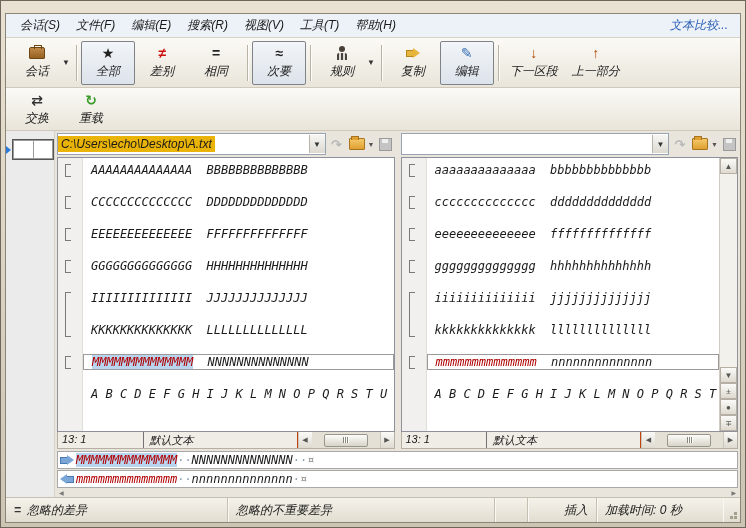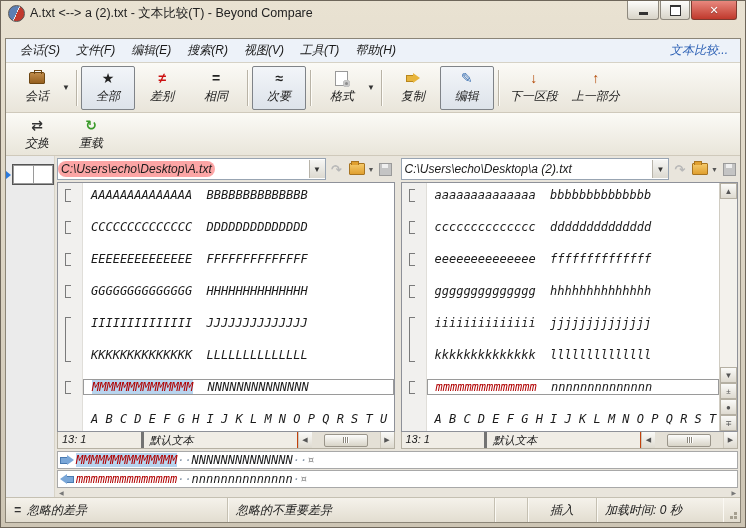--- a/index.html
+++ b/index.html
@@ -67,21 +67,21 @@
   .ov-box{width:38px;height:17px;border:1px solid #555;background:#9a9a9a;display:flex;gap:1px;padding:1px;}
   .ov-box i{flex:1;background:#fff;}
   .main-col{flex:1;display:flex;flex-direction:column;overflow:hidden;padding:0 2px;}
   .cols{flex:1;display:flex;flex-direction:column;overflow:hidden;}
   .two{display:flex;flex:1;overflow:hidden;gap:6px;}
   .pane-col{flex:1;display:flex;flex-direction:column;overflow:hidden;}
   
   .pathrow{height:26px;display:flex;align-items:center;gap:2px;flex:none;}
   .combo{flex:1;height:20px;border:1px solid #98a4b2;background:#fff;display:flex;align-items:center;overflow:hidden;}
   .combo .val{padding:1px 3px;white-space:nowrap;}
-  .combo .val.selected{background:#fca5a5;border-radius:8px;}
+  .combo .val.selected{background:#eab308;}
   .combo .cbtn{margin-left:auto;width:15px;height:18px;background:linear-gradient(#f6f6f4,#dcd9d0);border-left:1px solid #b8b4aa;display:flex;align-items:center;justify-content:center;font-size:8px;color:#333;flex:none;}
   .pbtn{width:18px;height:20px;display:flex;align-items:center;justify-content:center;flex:none;}
   .ico-redo{font-size:13px;color:#b8b8b8;font-weight:bold;}
   .ico-folder{width:14px;height:10px;background:linear-gradient(#f4c96a,#e0a030);border:1px solid #a87420;border-radius:1px;position:relative;}
   .ico-folder:before{content:"";position:absolute;top:-3px;left:1px;width:6px;height:3px;background:#e0a030;border:1px solid #a87420;border-bottom:none;}
   .ico-save{width:11px;height:11px;background:#c4c4c4;border:1px solid #9a9a9a;position:relative;}
   .ico-save:before{content:"";position:absolute;top:0;left:2px;width:6px;height:4px;background:#efefef;}
   .dd-sm{font-size:7px;color:#555;}
   
   .pane{flex:1;border:1px solid #8e9199;background:#fff;display:flex;overflow:hidden;}
@@ -90,21 +90,21 @@
   .edtext{flex:1;overflow:hidden;padding-top:4px;font-family:"DejaVu Sans Mono","Liberation Mono",monospace;font-size:12px;}
   .ed-line{height:16px;line-height:16px;white-space:pre;padding-left:8px;overflow:hidden;}
   .ed-line.current{border:1px solid #9a9a9a;box-sizing:border-box;line-height:14px;}
   .selred{color:#b00000;background:#b8d4ee;}
   .redtx{color:#b00000;}
   .vsb{width:17px;background:#f3f1ec;border-left:1px solid #d0ccc2;display:flex;flex-direction:column;flex:none;}
   .vsb .sbtn{height:16px;background:linear-gradient(#fafaf8,#dedad0);border:1px solid #b5b0a3;display:flex;align-items:center;justify-content:center;font-size:8px;color:#555;box-sizing:border-box;}
   .vsb .spacer{flex:1;}
   
   .pfooter{height:17px;background:#f0ede6;border:1px solid #b5b0a3;border-top:none;display:flex;align-items:stretch;font-size:11px;flex:none;box-sizing:border-box;}
-  .pfooter .cellpos{flex:1;padding:1px 4px;border-right:3px solid #737373;}
+  .pfooter .cellpos{flex:1;padding:1px 4px;border-right:1px solid #737373;}
   .pfooter .cellsyn{width:42%;padding:1px 6px;border-right:1px solid #c2410c;}
   .hsb{width:96px;display:flex;flex:none;}
   .hsb .harr{width:13px;display:flex;align-items:center;justify-content:center;font-size:7px;color:#555;background:linear-gradient(#fafaf8,#dedad0);border-left:1px solid #cdc8bc;}
   .hsb .track{flex:1;background:#e4e0d6;display:flex;align-items:center;justify-content:center;}
   .hsb .thumb{width:42px;height:11px;background:linear-gradient(#fcfcfa,#d8d4c8);border:1px solid #9a958a;border-radius:2px;display:flex;align-items:center;justify-content:center;gap:1px;}
   .hsb .thumb i{display:block;width:1px;height:6px;background:#8a857a;box-shadow:1px 0 0 #fff;}
   
   .detail{margin-top:2px;flex:none;}
   .drow{height:18px;border:1px solid #a8a8a8;background:#fff;display:flex;align-items:center;margin-bottom:1px;box-sizing:border-box;font-family:"DejaVu Sans Mono","Liberation Mono",monospace;font-size:12px;white-space:pre;overflow:hidden;}
   .drow .dic{width:18px;display:flex;align-items:center;justify-content:center;flex:none;}
@@ -118,35 +118,20 @@
   .scell .eqi{font-weight:bold;color:#333;margin-right:6px;}
   .sfill{flex:1;border-right:1px solid #c5c0b2;box-shadow:1px 0 0 #fbf9f4;}
   .grip{width:14px;display:flex;align-items:flex-end;justify-content:flex-end;padding:0 3px 3px 0;}
   .grip i{width:3px;height:3px;background:#a59f90;box-shadow:-4px 0 0 #a59f90,0 -4px 0 #a59f90;display:block;}
 </style>
 </head>
 <body>
 
 <div class="frame">
 
-  <div class="titlebar">
-    <span class="app-icon"></span>
-    <span class="title-text">A.txt &lt;--&gt; a (2).txt - 文本比较(T) - Beyond Compare</span>
-    <span class="winbtns">
-      <span class="winbtn min">
-          <span class="glyph-min"></span>
-        </span>
-      <span class="winbtn max">
-          <span class="glyph-max"></span>
-        </span>
-      <span class="winbtn close">
-          <span class="glyph-close">✕</span>
-        </span>
-    </span>
-  </div>
 
   <div class="client">
 
     <div class="menubar">
       <span class="menu-item">会话(S)</span>
       <span class="menu-item">文件(F)</span>
       <span class="menu-item">编辑(E)</span>
       <span class="menu-item">搜索(R)</span>
       <span class="menu-item">视图(V)</span>
       <span class="menu-item">工具(T)</span>
@@ -176,23 +161,23 @@
         <span>相同</span>
       </div>
       <span class="tbsep"></span>
       <div class="tb pressed">
         <span class="ic ico-approx">≈</span>
         <span>次要</span>
       </div>
       <span class="tbsep"></span>
       <div class="tb">
         <span class="ic">
-            <span class="ico-format"></span>
+            <span class="ico-rules"></span>
           </span>
-        <span>格式</span>
+        <span>规则</span>
       </div>
       <span class="dd">▼</span>
       <span class="tbsep"></span>
       <div class="tb">
         <span class="ic">
             <span class="arrow-right">
               <span class="tail"></span>
               <span class="head"></span>
             </span>
           </span>
@@ -297,21 +282,20 @@
                       </span>
                     </span>
                   <span class="harr">▶</span>
                 </span>
               </div>
             </div>
 
             <div class="pane-col">
               <div class="pathrow">
                 <div class="combo">
-                  <span class="val">C:\Users\echo\Desktop\a (2).txt</span>
                   <span class="cbtn">▼</span>
                 </div>
                 <span class="pbtn">
                     <span class="ico-redo">↷</span>
                   </span>
                 <span class="pbtn">
                     <span class="ico-folder"></span>
                   </span>
                 <span class="dd-sm">▼</span>
                 <span class="pbtn">
@@ -391,21 +375,21 @@
 
     <div class="statusbar">
       <span class="scell" style="width:205px;">
         <span class="eqi">=</span>
         <span>忽略的差异</span>
       </span>
       <span class="scell" style="width:250px;">
         <span>忽略的不重要差异</span>
       </span>
       <span class="sfill"></span>
-      <span class="scell" style="width:52px;justify-content:center;">
+      <span class="scell" style="width:52px;justify-content:flex-end;">
         <span>插入</span>
       </span>
       <span class="scell" style="width:110px;border-right:none;">
         <span>加载时间: 0 秒</span>
       </span>
       <span class="grip">
           <i></i>
         </span>
     </div>
 

